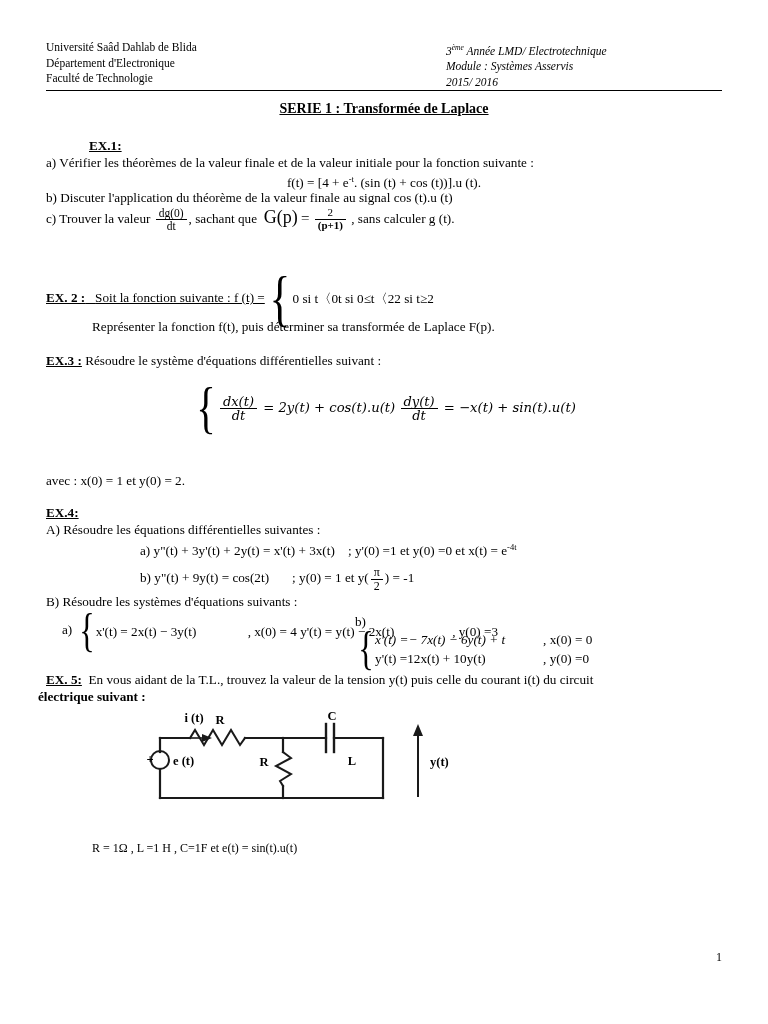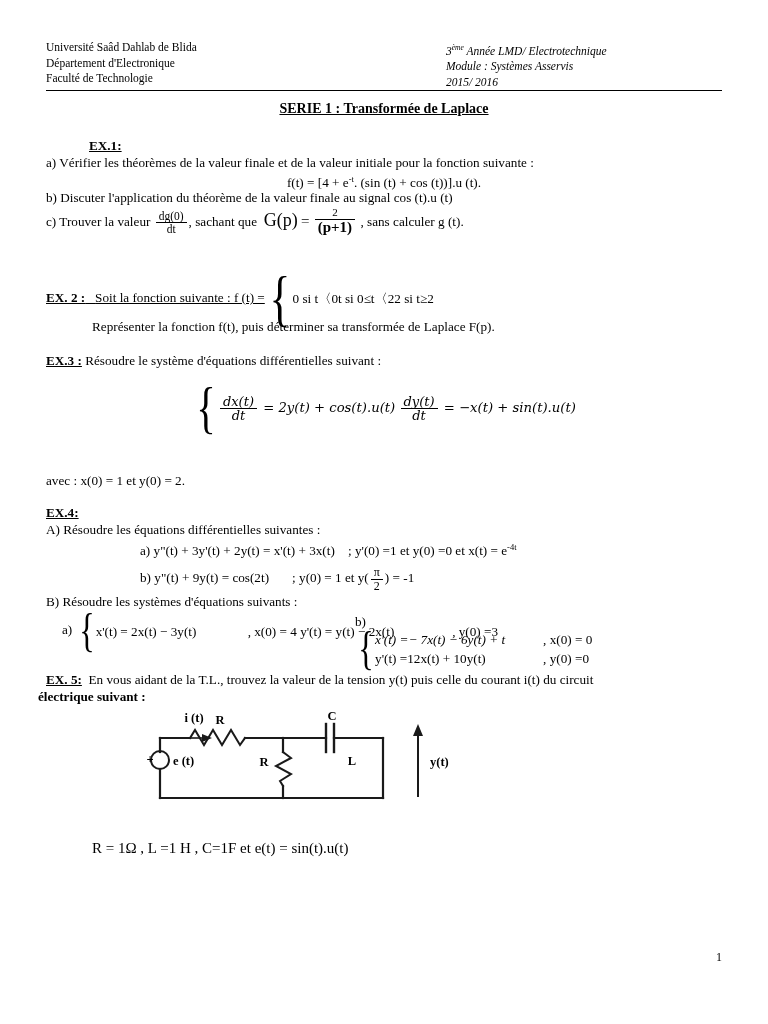--- a/index.html
+++ b/index.html
@@ -37,21 +37,21 @@
   
   .frac { display:inline-block; vertical-align:middle; text-align:center; line-height:1.05; margin:0 2px; }
   .frac .num { display:block; padding:0 3px; font-size:11.5px; }
   .frac .den { display:block; padding:0 3px; border-top:1px solid #000; font-size:11.5px; }
 
   
   .gp { font-size:18px; }
   .gp-eq { font-size:15px; }
   .frac.gp-frac { vertical-align:-6px; }
   .frac.gp-frac .num { font-size:11px; }
-  .frac.gp-frac .den { font-size:15px; font-weight:bold; }
+  .frac.gp-frac .den { font-size:11px; font-weight:bold; }
 
   
   .frac.pi .num { font-size:12px; }
   .frac.pi .den { font-size:12px; }
 
   
   .sys { display:inline-flex; align-items:center; vertical-align:middle; }
   .brace {
     font-size:46px; line-height:0.8; font-weight:300;
     font-family:"Liberation Serif", serif;
@@ -234,19 +234,19 @@
       <text x="80" y="16" class="lbl" id="c-R1" text-anchor="middle">R</text>
       <text x="33" y="57" class="lbl" id="c-e">e (t)</text>
       <text x="10" y="55" class="lbl" id="c-plus" text-anchor="middle">+</text>
       <text x="124" y="58" class="lbl" id="c-R2" text-anchor="middle">R</text>
       <text x="192" y="12" class="lbl" id="c-C" text-anchor="middle">C</text>
       <text x="212" y="57" class="lbl" id="c-L" text-anchor="middle">L</text>
       <text x="290" y="58" class="lbl" id="c-y">y(t)</text>
     </svg>
   </div>
 
-  <div class="blk" style="left:92px; top:840px; width:600px; font-size:15px;">
+  <div class="blk" style="left:92px; top:840px; width:600px; font-size:12px;">
     <span>R = 1Ω , L =1 H , C=1F et e(t) = sin(t).u(t)</span>
   </div>
 
   <div class="pageno">1</div>
 
 </div>
 
 </body></html>

